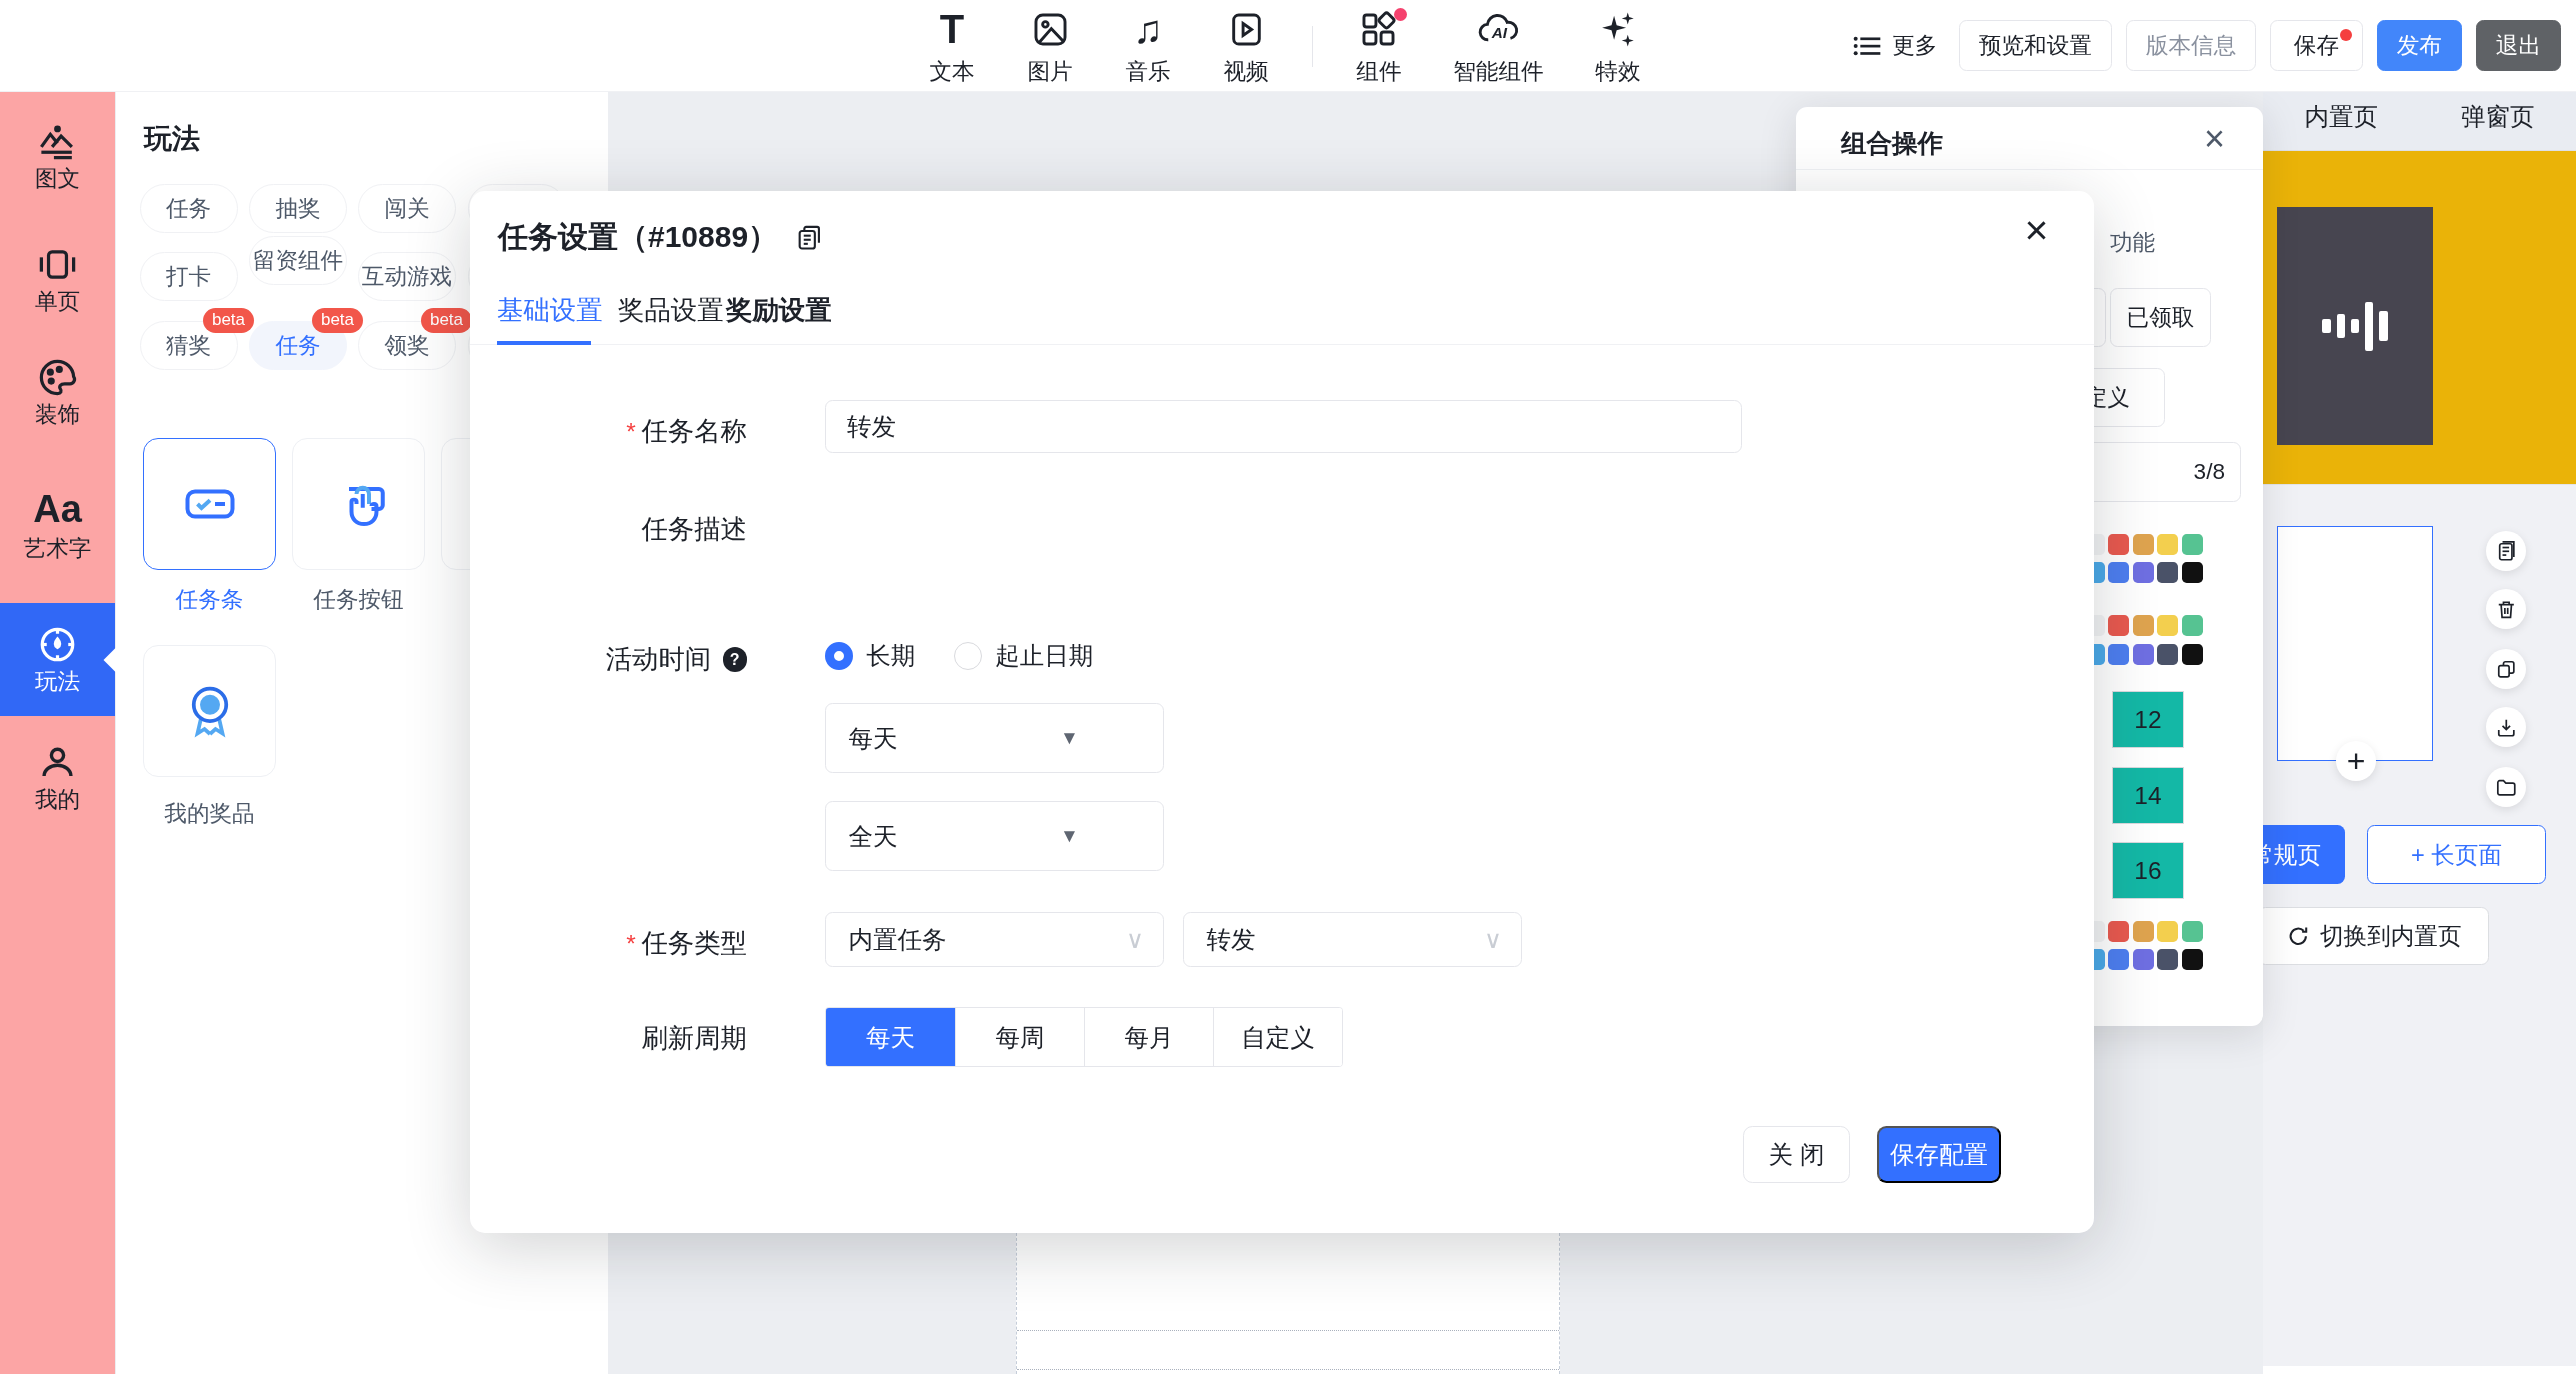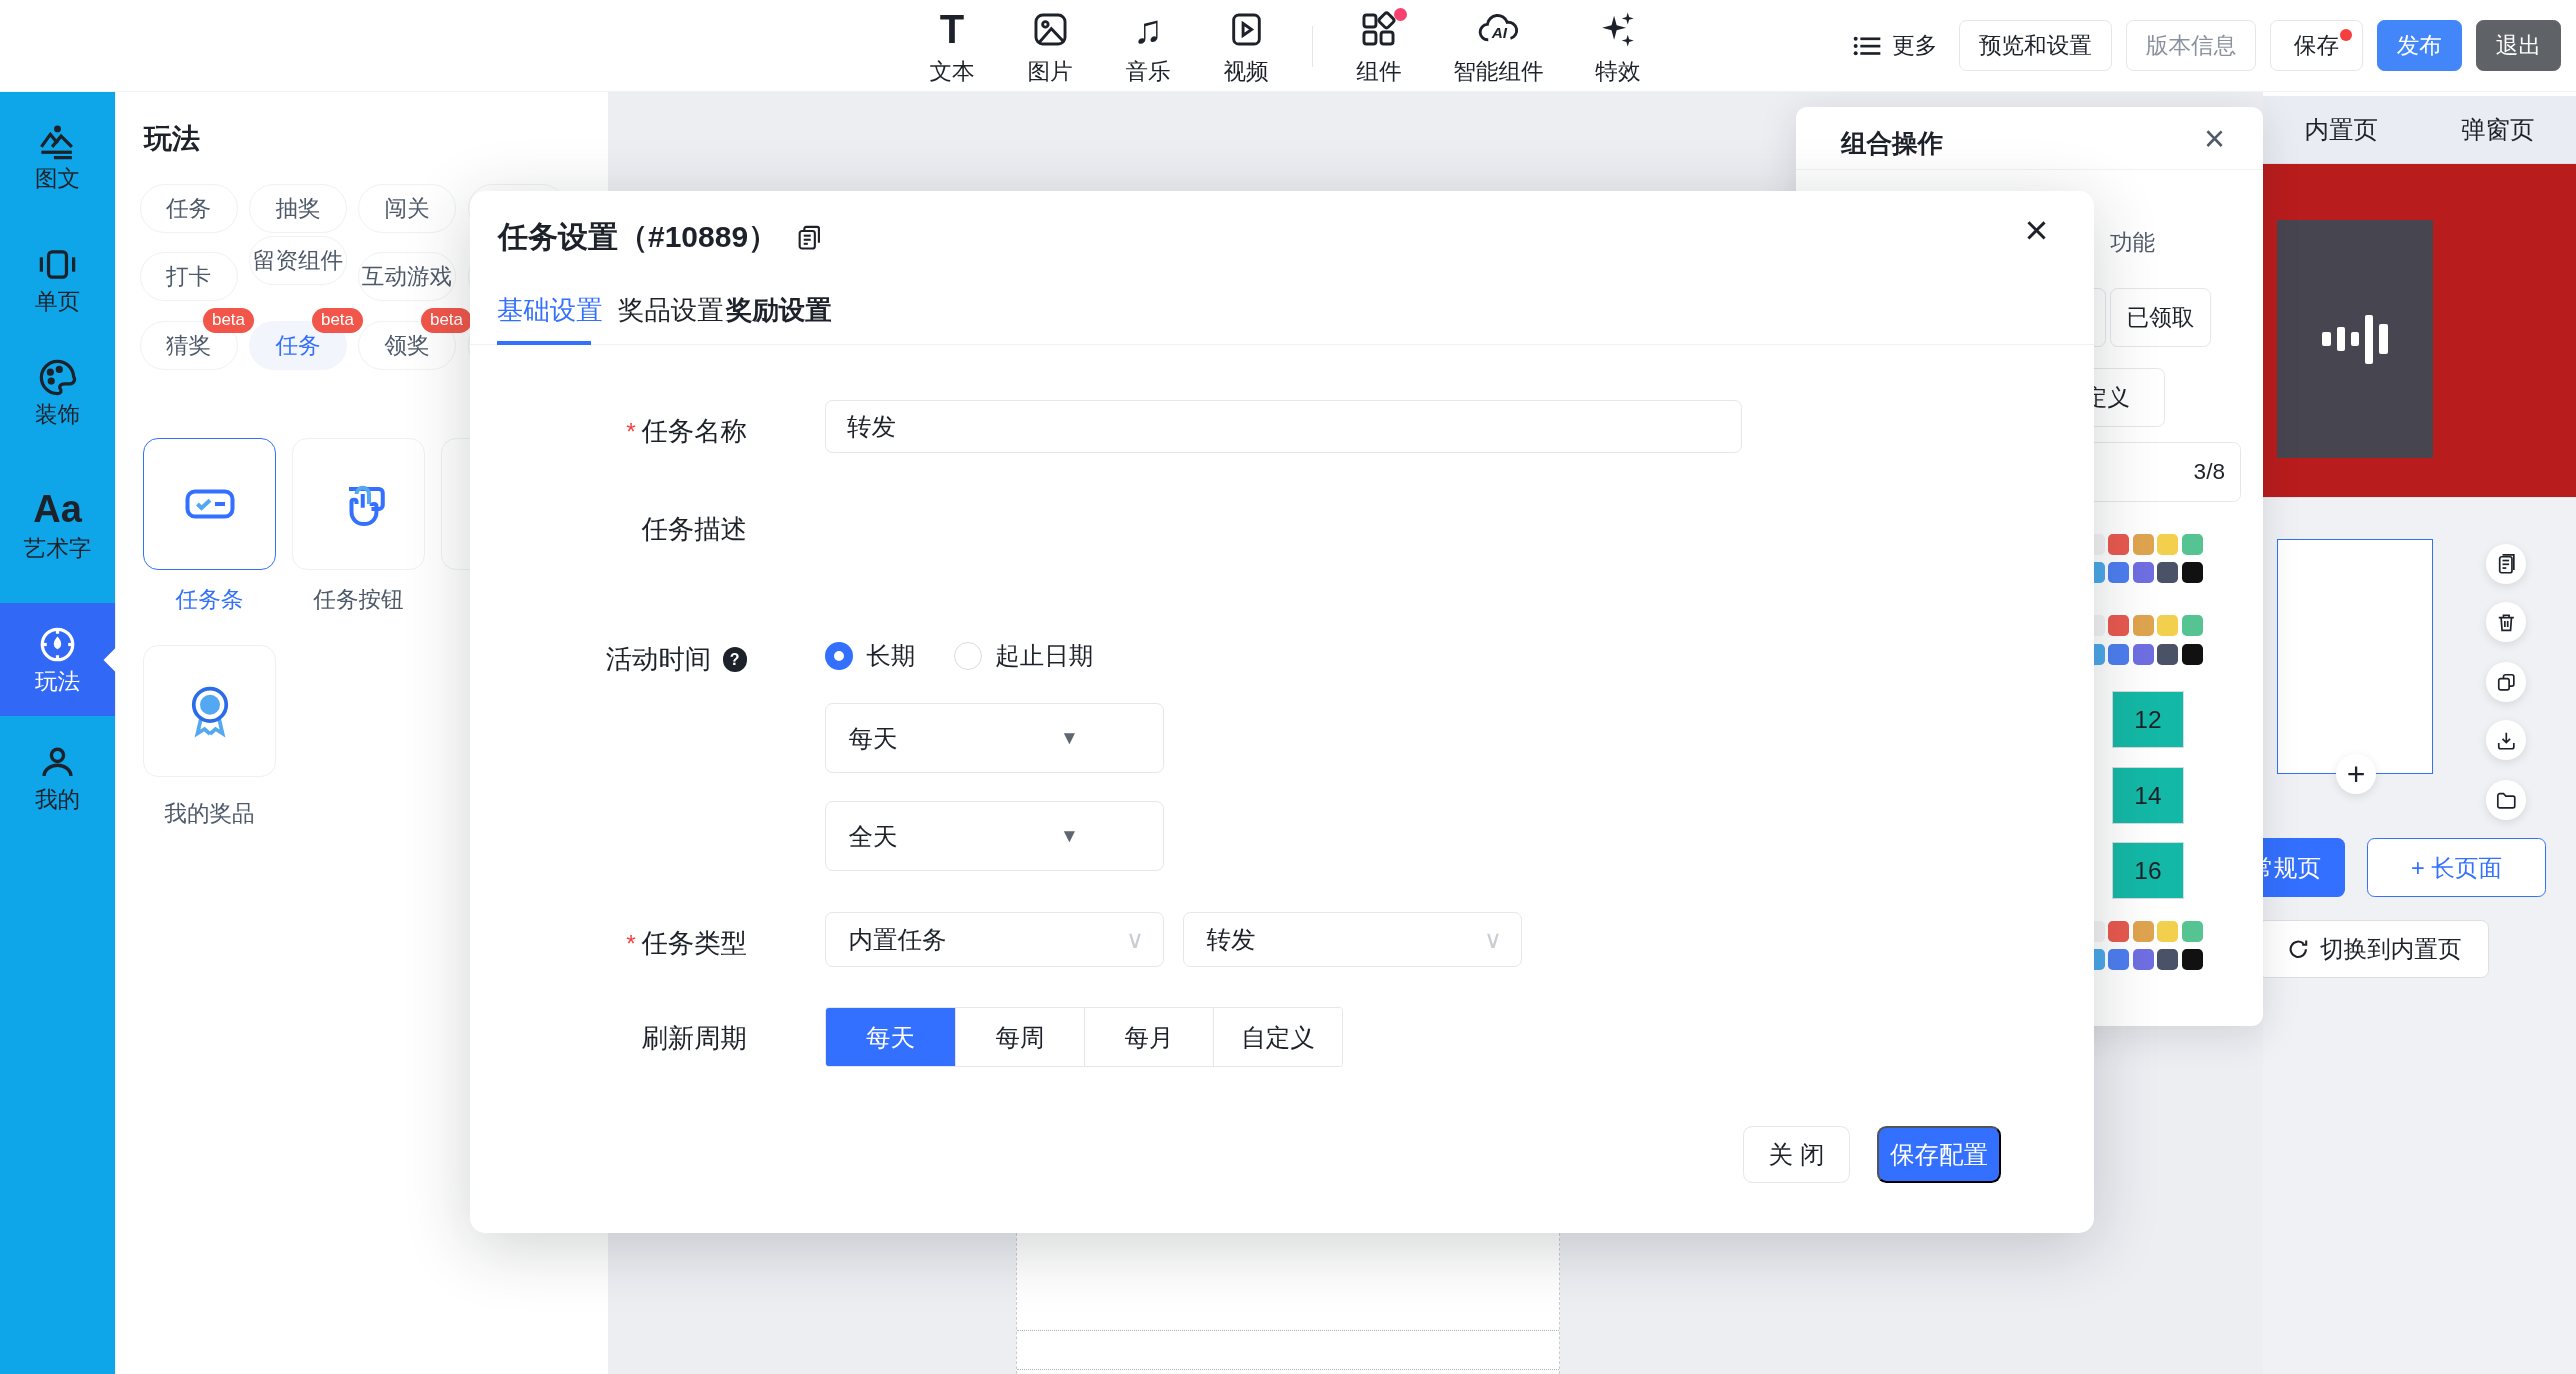--- a/index.html
+++ b/index.html
@@ -21,21 +21,21 @@
     background:var(--dot,#f5426e); }
   .tr-btn { height:51px; padding:0 19px; border:0.9px solid #e5e6eb; border-radius:7.5px; background:#fff;
     font-size:22.6px; color:#1d2129; display:flex; align-items:center; justify-content:center;
     cursor:pointer; position:relative; white-space:nowrap; }
   .tr-btn.muted { color:#8a919f; }
   .tr-btn.primary { background:var(--publish,#4286fa); border-color:var(--publish,#4286fa); color:#fff; }
   .tr-btn.dark { background:var(--exit,#5f6266); border-color:var(--exit,#5f6266); color:#fff; }
   .reddot { position:absolute; top:7.5px; right:9.4px; width:12.3px; height:12.3px; border-radius:50%; background:#f53f3f; }
 
   
-  #sidebar { position:absolute; left:0; top:92px; width:116px; height:1282px; background:#0ea5e9;
+  #sidebar { position:absolute; left:0; top:92px; width:116px; height:1282px; background:#fca5a5;
     border-right:0.9px solid #eceef1; z-index:15; }
   .side-item { position:absolute; left:0; width:115px; cursor:pointer; }
   .side-item .slabel { font-size:22.6px; color:#1d2129; }
   .side-active { background:#3168f6; color:#fff; }
   .side-active .slabel { color:#fff; }
   .notch { position:absolute; right:-8.5px; top:50%; width:17px; height:17px; background:#fff;
     transform:translateY(-50%) rotate(45deg); }
 
   
   #playpanel { position:absolute; left:116px; top:92px; width:492px; height:1282px; background:#fff; z-index:14; }
@@ -60,21 +60,21 @@
   
   #grouppanel { position:absolute; left:1796px; top:107px; width:467px; height:919px; background:#fff;
     border-radius:11.3px; box-shadow:0 7.5px 38px rgba(29,33,41,.13); z-index:40; }
   .gp-btn { position:absolute; border:0.9px solid #e5e6eb; border-radius:7.5px; background:#fff;
     font-size:22.6px; color:#1d2129; display:flex; align-items:center; justify-content:center; cursor:pointer; }
   .sw { position:absolute; width:21px; height:21px; border-radius:4.7px; cursor:pointer; }
   .szbox { position:absolute; width:72px; height:57px; border:0.9px solid #d9dade; background:#14b8a6;
     font-size:24.5px; display:flex; align-items:center; justify-content:center; cursor:pointer; }
 
   
-  #pagespanel { position:absolute; left:2263px; top:96px; width:313px; height:1108px; background:#b91c1c; z-index:10; }
+  #pagespanel { position:absolute; left:2263px; top:83px; width:313px; height:1108px; background:#eab308; z-index:10; }
   #ptabs { position:absolute; left:0; top:0; width:313px; height:68px; background:#e9ecf2;
     border-bottom:0.9px solid #dde0e6; display:flex; }
   .ptab { flex:1; display:flex; align-items:center; justify-content:center; font-size:24.5px; color:#1d2129; cursor:pointer; }
   #graysec { position:absolute; left:0; top:401px; width:313px; height:882px; background:#f0f1f5;
     border-top:0.9px solid #e2e4e9; }
   .thumb { position:absolute; left:14px; top:124px; width:156px; height:238px; background:var(--thumb,#474550);
     display:flex; align-items:center; justify-content:center; gap:5.7px; cursor:pointer; }
   .bar { width:8.5px; background:#fff; border-radius:1.9px; }
   #page2 { position:absolute; left:14px; top:443px; width:156px; height:235px; background:#fff;
     border:1.9px solid var(--accent,#3370ff); cursor:pointer; }

